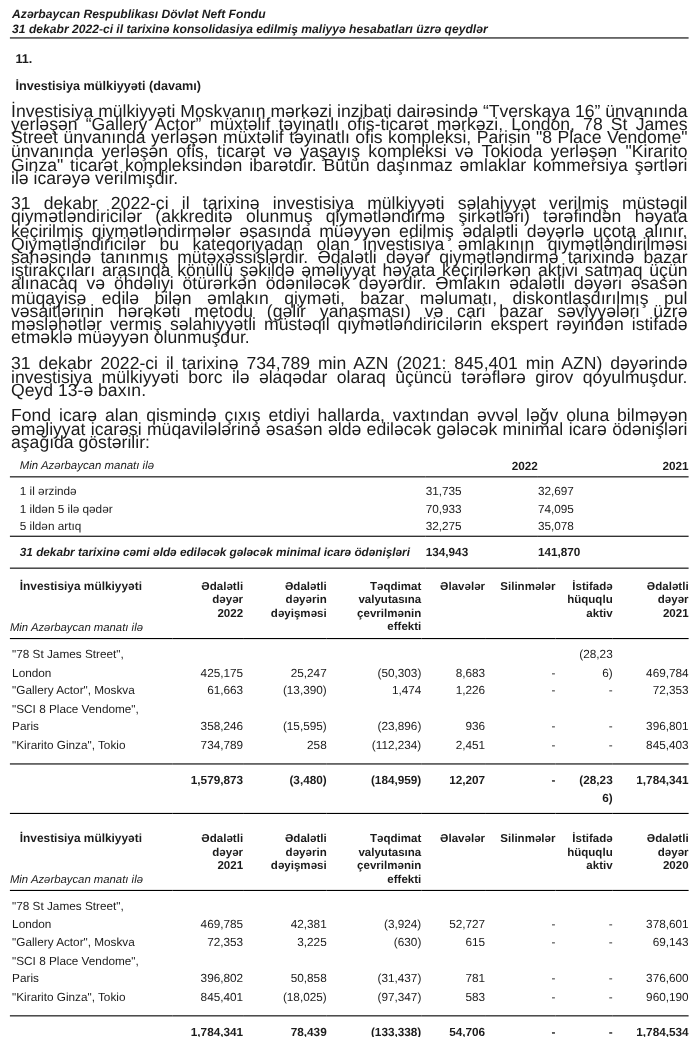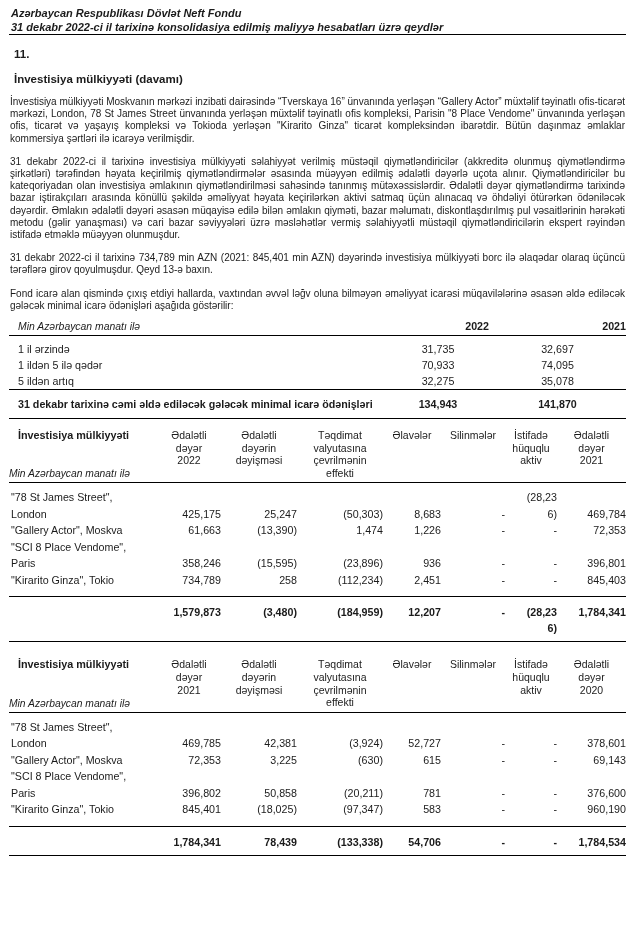--- a/index.html
+++ b/index.html
@@ -7,44 +7,44 @@
   .page{padding:7px 9px 0 9px;}
 
   
   .doc-header{font-size:11px;font-weight:bold;font-style:italic;line-height:13.5px;
     border-bottom:1.8px solid #000;padding-bottom:0;padding-left:2px;}
 
   
   .section-title{display:flex;gap:13px;font-size:11.5px;font-weight:bold;margin-top:13px;padding-left:5px;flex-direction:column;}
 
   
-  p.body{font-size:10px;line-height:12.2px;text-align:justify;margin:11px 0 0 0;padding:0 1px;}
+  p.body{font-size:16px;line-height:12.2px;text-align:justify;margin:11px 0 0 0;padding:0 1px;}
 
   table{border-collapse:collapse;width:100%;table-layout:fixed;}
   td,th{padding:0;font-weight:normal;text-align:left;font-size:10.7px;}
 
   
   .mini{margin-top:8px;}
   .mini th.unit{font-style:italic;font-size:10.4px;padding-left:9px;}
   .mini th.year{font-weight:bold;text-align:right;}
   .mini thead th{border-bottom:1.4px solid #000;padding-bottom:3px;}
   .mini tbody td{line-height:16px;}
   .mini tbody tr:first-child td{padding-top:5px;}
   .mini tbody tr:last-child td{}
   .mini tbody td:first-child{padding-left:9px;}
-  .mini td.num{text-align:center;margin-top:24px;}
+  .mini td.num{text-align:left;margin-top:24px;}
   .mini tfoot td{border-top:1.4px solid #000;border-bottom:1.4px solid #000;
     font-weight:bold;padding-top:8px;padding-bottom:8px;}
-  .mini tfoot td:first-child{padding-left:9px;}
+  .mini tfoot td:first-child{padding-left:9px;font-style:italic;}
 
   
   .fv{margin-top:10px;}
   .fv thead th{vertical-align:top;border-bottom:1.4px solid #000;padding-bottom:3px;}
   .fv th.num,.fv td.num{text-align:right;white-space:pre-line;}
-  .fv thead th.num{font-weight:normal;font-size:10.5px;line-height:12.6px;text-align:center;}
+  .fv thead th.num{font-weight:bold;font-size:10.5px;line-height:12.6px;}
   .fv th.c1{vertical-align:top;position:relative;}
   .fvtitle{font-weight:bold;font-size:10.8px;padding-left:9px;}
   .fvunit{font-style:italic;font-size:10.3px;position:absolute;bottom:3px;left:0;}
   .fv tbody td{line-height:16.5px;vertical-align:bottom;font-size:10.7px;}
   .fv tbody tr:first-child td{padding-top:6px;}
   .fv tbody tr:last-child td{padding-bottom:8px;}
   .fv td.label{white-space:pre-line;padding-left:2px;}
   .fv tfoot td{border-top:1.2px solid #000;border-bottom:1.2px solid #000;
     font-weight:bold;vertical-align:top;padding-top:8px;padding-bottom:5px;line-height:15.5px;}
   .fv2{margin-top:16px;}
@@ -263,21 +263,21 @@
         <td class="num">615</td>
         <td class="num">-</td>
         <td class="num">-</td>
         <td class="num">69,143</td>
       </tr>
       <tr>
         <td class="label">"SCI 8 Place Vendome",
 Paris</td>
         <td class="num">396,802</td>
         <td class="num">50,858</td>
-        <td class="num">(20,211)</td>
+        <td class="num">(31,437)</td>
         <td class="num">781</td>
         <td class="num">-</td>
         <td class="num">-</td>
         <td class="num">376,600</td>
       </tr>
       <tr>
         <td class="label">"Kirarito Ginza", Tokio</td>
         <td class="num">845,401</td>
         <td class="num">(18,025)</td>
         <td class="num">(97,347)</td>

